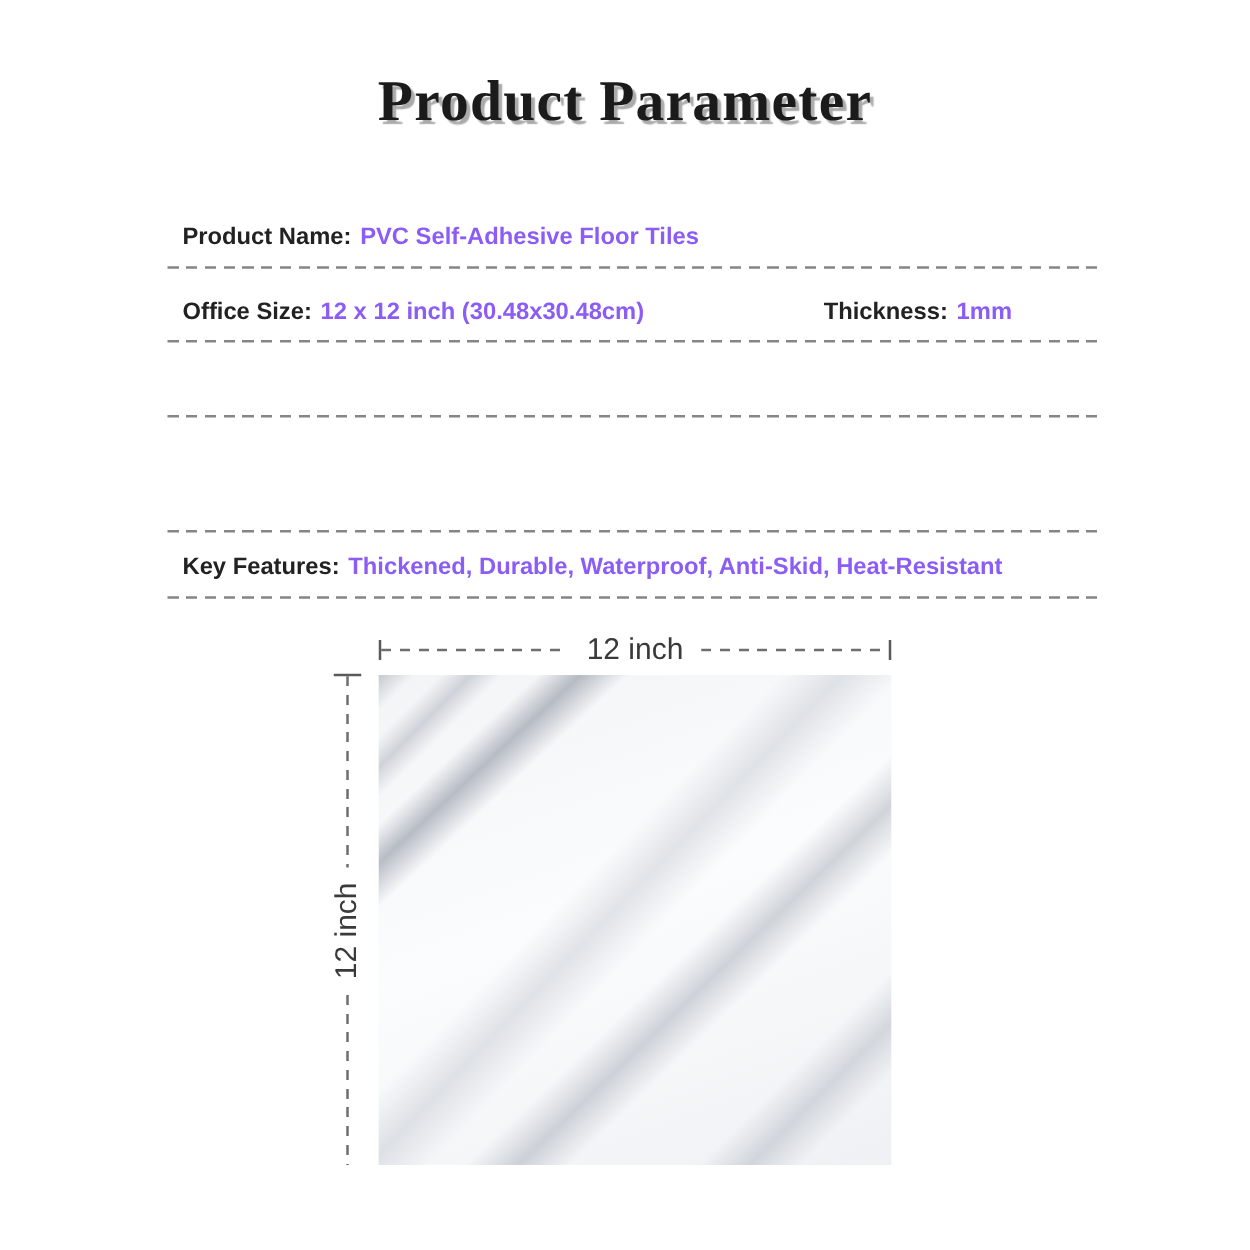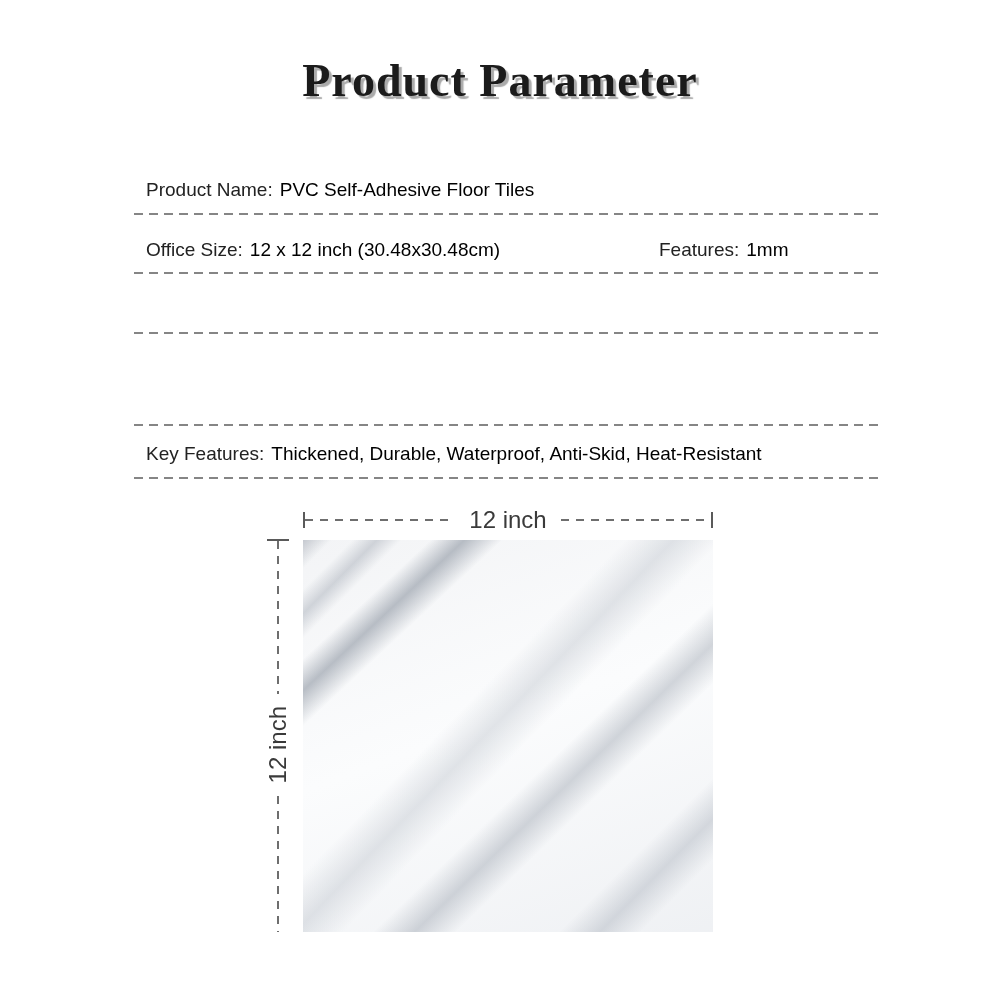--- a/index.html
+++ b/index.html
@@ -27,22 +27,22 @@
   
   .row{
     position:absolute;
     left:146px;
     width:736px;
     font-size:19px;
     line-height:28px;
     color:#333333;
     white-space:nowrap;
   }
-  .row .lbl{font-weight:400;color:#222222;margin-right:7px;}
-  .row .val{font-weight:400;color:#000000;}
+  .row .lbl{font-weight:700;color:#222222;margin-right:7px;}
+  .row .val{font-weight:700;color:#8b5cf6;}
   .row .col2{position:absolute;left:513px;top:0;}
   .row.wrap{white-space:normal;line-height:30px;width:690px;}
   
   .sep{
     position:absolute;
     left:134px;width:748px;height:2px;
     background:repeating-linear-gradient(90deg,#858585 0 9px,transparent 9px 15px);
   }
   .sep1{top:213px;} .sep2{top:272px;} .sep3{top:332px;} .sep4{top:424px;} .sep5{top:477px;}
   
@@ -89,21 +89,21 @@
   <div class="title">Product Parameter</div>
 
   <div class="row" style="top:176px;">
     <span class="lbl">Product Name:</span><span class="val">PVC Self-Adhesive Floor Tiles</span>
   </div>
   <div class="sep sep1"></div>
 
   <div class="row" style="top:236px;">
     <span class="lbl">Office Size:</span><span class="val">12 x 12 inch (30.48x30.48cm)</span>
     <span class="col2">
-      <span class="lbl">Features:</span><span class="val">1mm</span>
+      <span class="lbl">Thickness:</span><span class="val">1mm</span>
     </span>
   </div>
   <div class="sep sep2"></div>
 
   <div class="sep sep3"></div>
 
   <div class="sep sep4"></div>
 
   <div class="row" style="top:440px;">
     <span class="lbl">Key Features:</span><span class="val">Thickened, Durable, Waterproof, Anti-Skid, Heat-Resistant</span>

